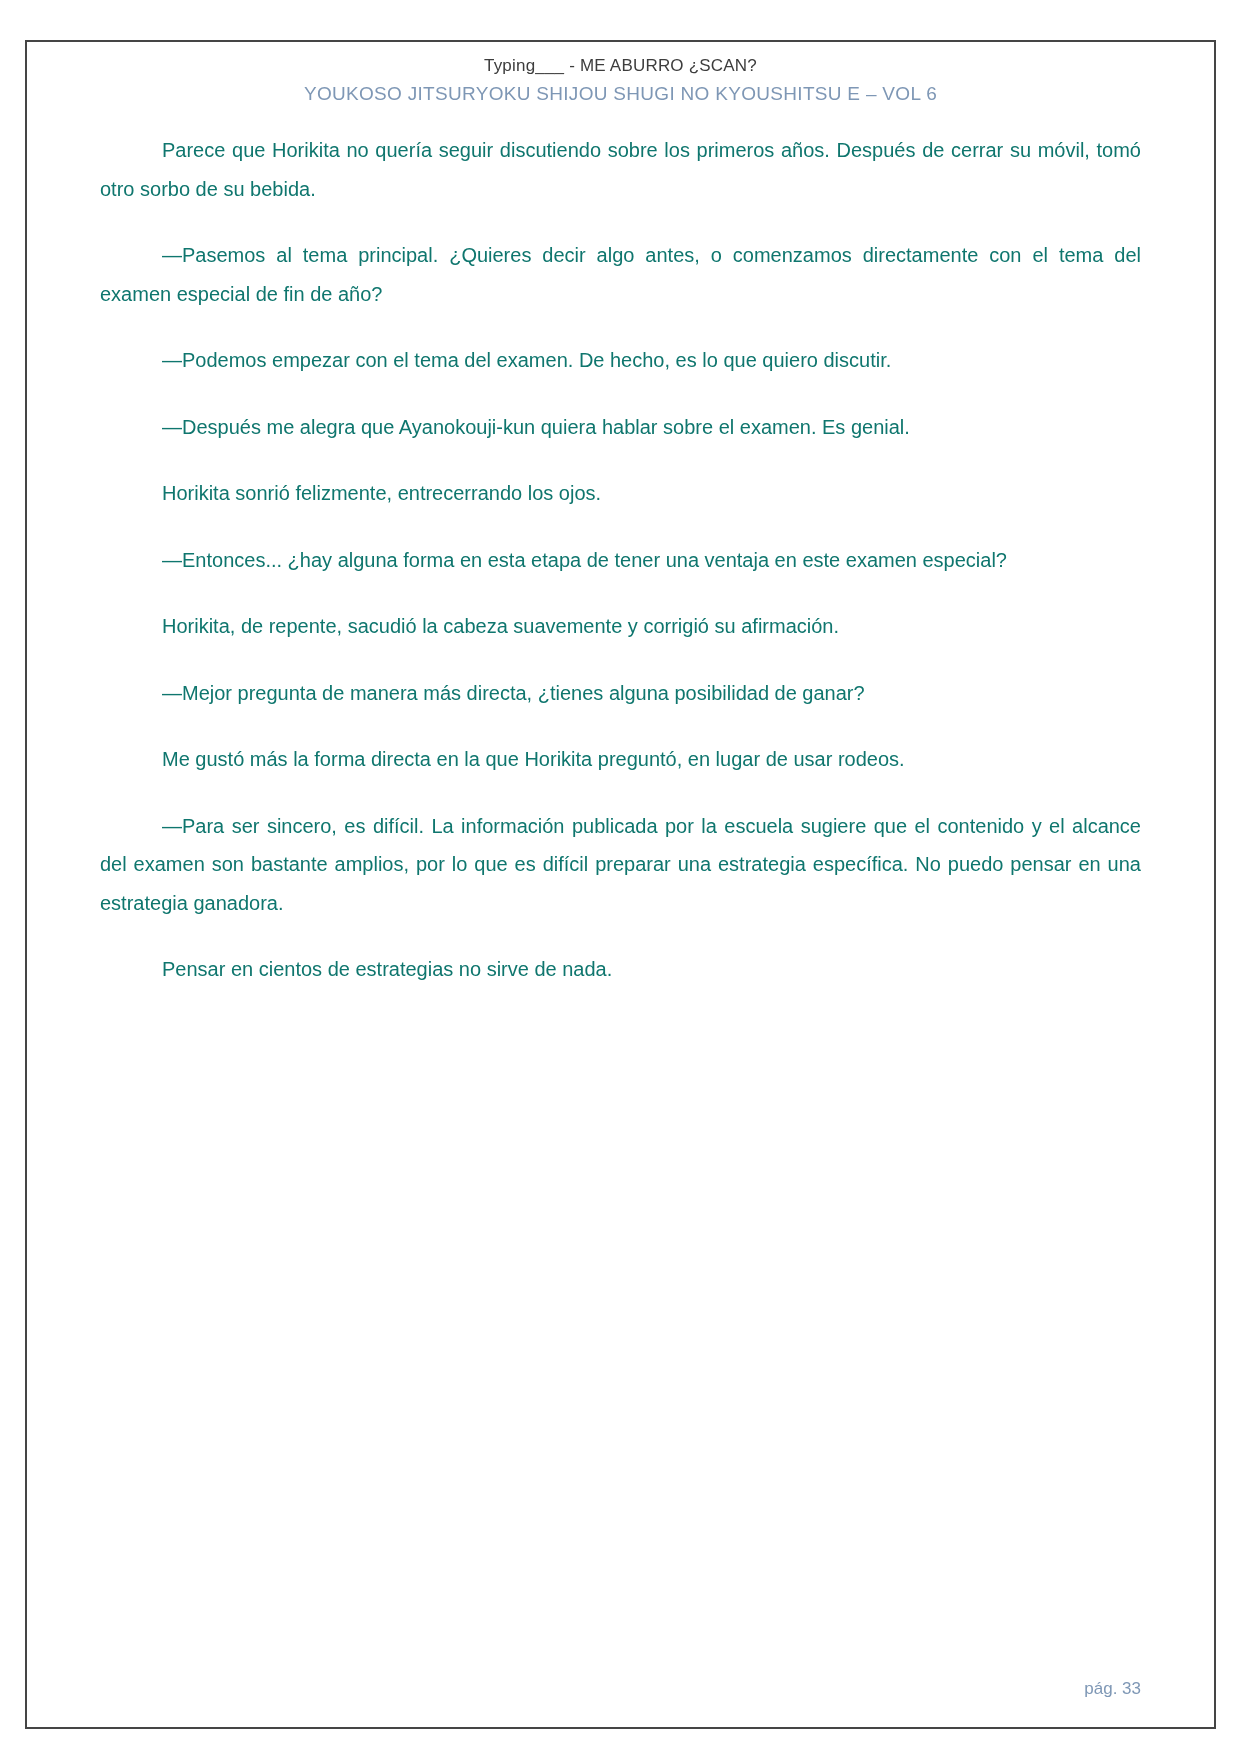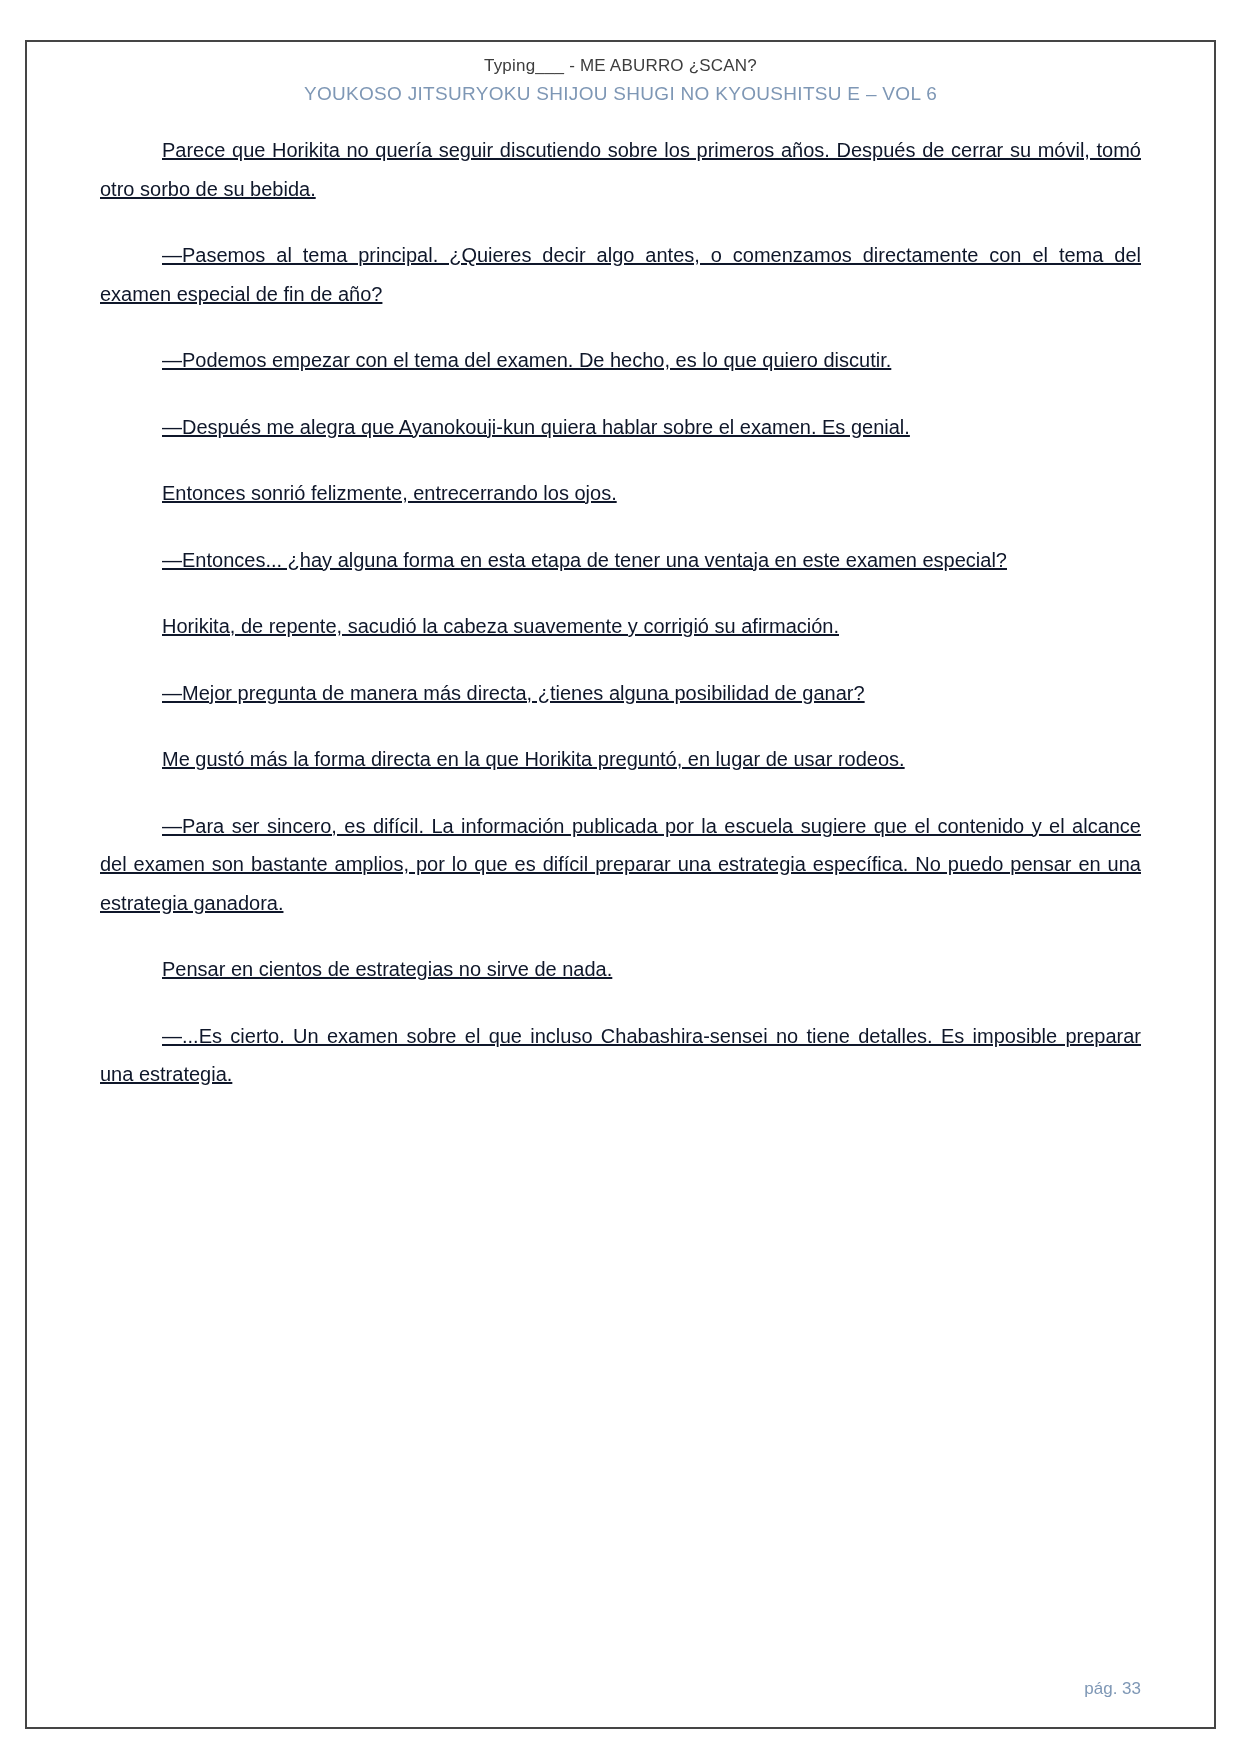--- a/index.html
+++ b/index.html
@@ -35,23 +35,22 @@
   .header-line2 {
     font-size: 19px;
     letter-spacing: 0.3px;
     color: #7e97b5;
     margin-top: 7px;
   }
   .page-content {
     margin: 26px 73px 0 73px;
     font-size: 20px;
     line-height: 38.5px;
-    color: #0f172a;
+    color: #0f766e;
     text-align: justify;
-    text-decoration: underline;
   }
   .page-content p {
     margin: 0 0 28px 0;
     text-indent: 62px;
   }
   .page-footer {
     position: absolute;
     right: 73px;
     bottom: 28px;
     font-size: 17px;
@@ -66,25 +65,24 @@
   <div class="page-header">
     <div class="header-line1">Typing___ - ME ABURRO ¿SCAN?</div>
     <div class="header-line2">YOUKOSO JITSURYOKU SHIJOU SHUGI NO KYOUSHITSU E – VOL 6</div>
   </div>
 
   <div class="page-content">
     <p>Parece que Horikita no quería seguir discutiendo sobre los primeros años. Después de cerrar su móvil, tomó otro sorbo de su bebida.</p>
     <p>—Pasemos al tema principal. ¿Quieres decir algo antes, o comenzamos directamente con el tema del examen especial de fin de año?</p>
     <p>—Podemos empezar con el tema del examen. De hecho, es lo que quiero discutir.</p>
     <p>—Después me alegra que Ayanokouji-kun quiera hablar sobre el examen. Es genial.</p>
-    <p>Entonces sonrió felizmente, entrecerrando los ojos.</p>
+    <p>Horikita sonrió felizmente, entrecerrando los ojos.</p>
     <p>—Entonces... ¿hay alguna forma en esta etapa de tener una ventaja en este examen especial?</p>
     <p>Horikita, de repente, sacudió la cabeza suavemente y corrigió su afirmación.</p>
     <p>—Mejor pregunta de manera más directa, ¿tienes alguna posibilidad de ganar?</p>
     <p>Me gustó más la forma directa en la que Horikita preguntó, en lugar de usar rodeos.</p>
     <p>—Para ser sincero, es difícil. La información publicada por la escuela sugiere que el contenido y el alcance del examen son bastante amplios, por lo que es difícil preparar una estrategia específica. No puedo pensar en una estrategia ganadora.</p>
     <p>Pensar en cientos de estrategias no sirve de nada.</p>
-    <p>—...Es cierto. Un examen sobre el que incluso Chabashira-sensei no tiene detalles. Es imposible preparar una estrategia.</p>
   </div>
 
   <div class="page-footer">pág. 33</div>
 
 </div>
 
 </body></html>

